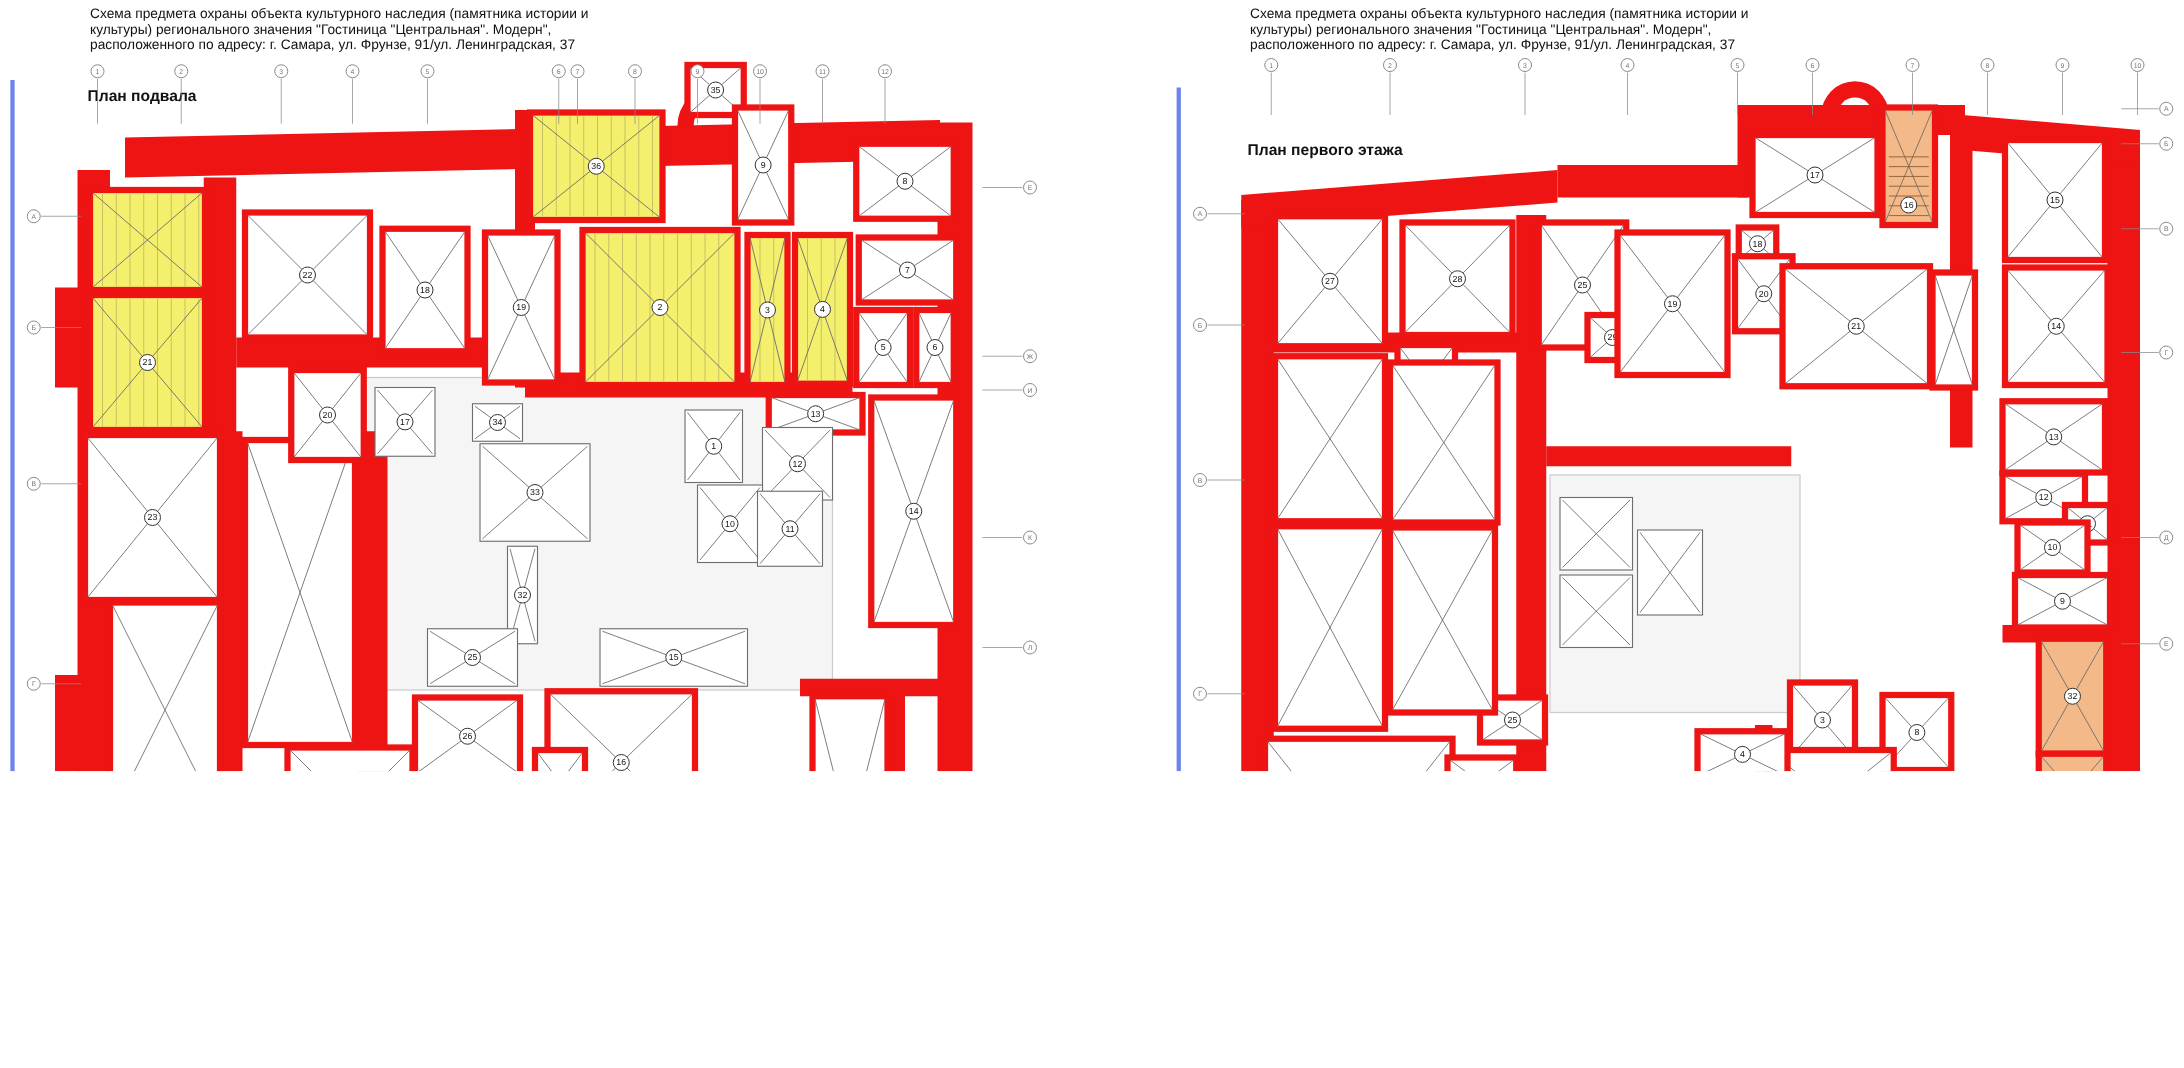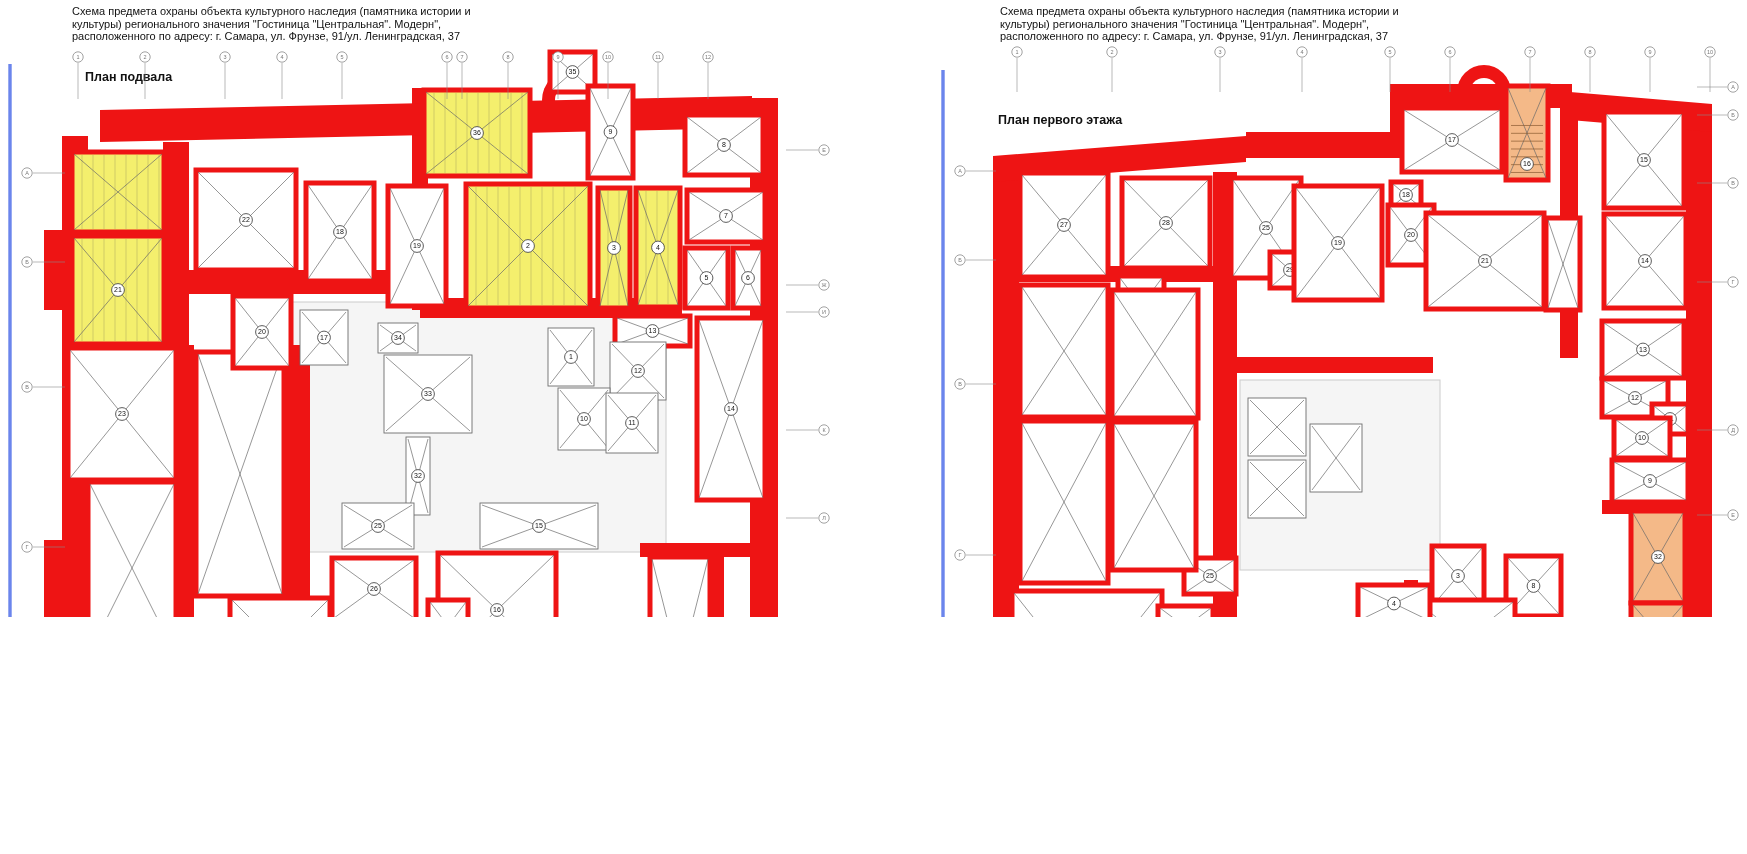--- a/index.html
+++ b/index.html
@@ -12,21 +12,21 @@
 </head>
 <body>
 
 <div id="page">
 
   <div class="hdr" style="left:72px;">
     <div>Схема предмета охраны объекта культурного наследия (памятника истории и</div>
     <div>культуры) регионального значения "Гостиница "Центральная". Модерн",</div>
     <div>расположенного по адресу: г. Самара, ул. Фрунзе, 91/ул. Ленинградская, 37</div>
   </div>
-  <div class="ttl" style="left:85px;">План подвала</div>
+  <div class="ttl" style="left:70px;">План подвала</div>
 
   <div class="hdr" style="left:1000px;">
     <div>Схема предмета охраны объекта культурного наследия (памятника истории и</div>
     <div>культуры) регионального значения "Гостиница "Центральная". Модерн",</div>
     <div>расположенного по адресу: г. Самара, ул. Фрунзе, 91/ул. Ленинградская, 37</div>
   </div>
   <div class="ttl" style="left:998px;margin-top:43px;">План первого этажа</div>
 
   <svg id="plans-svg" width="1747" height="854" viewBox="0 0 1747 854">
       <g>

